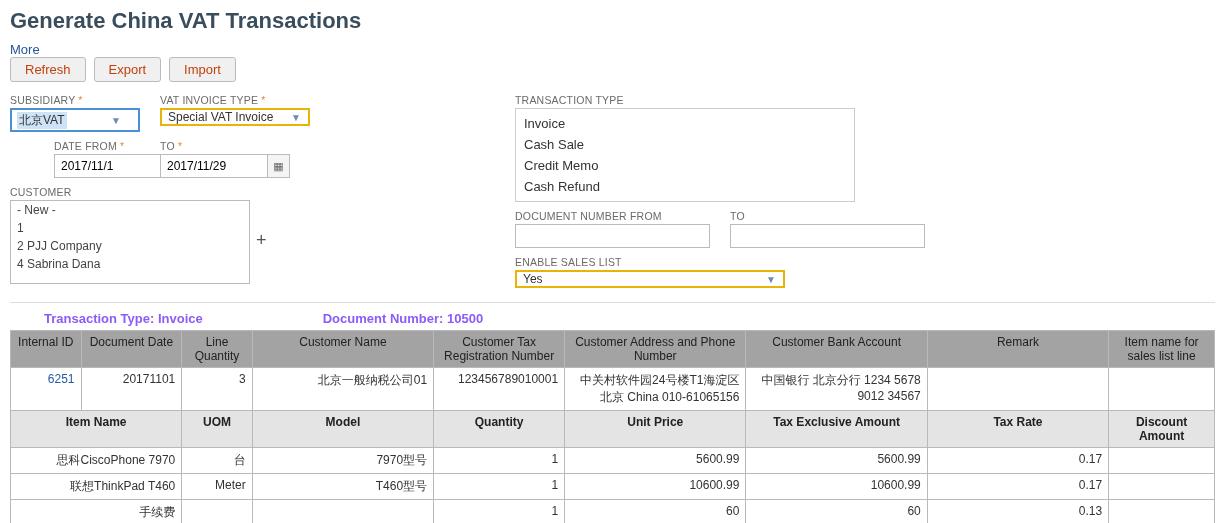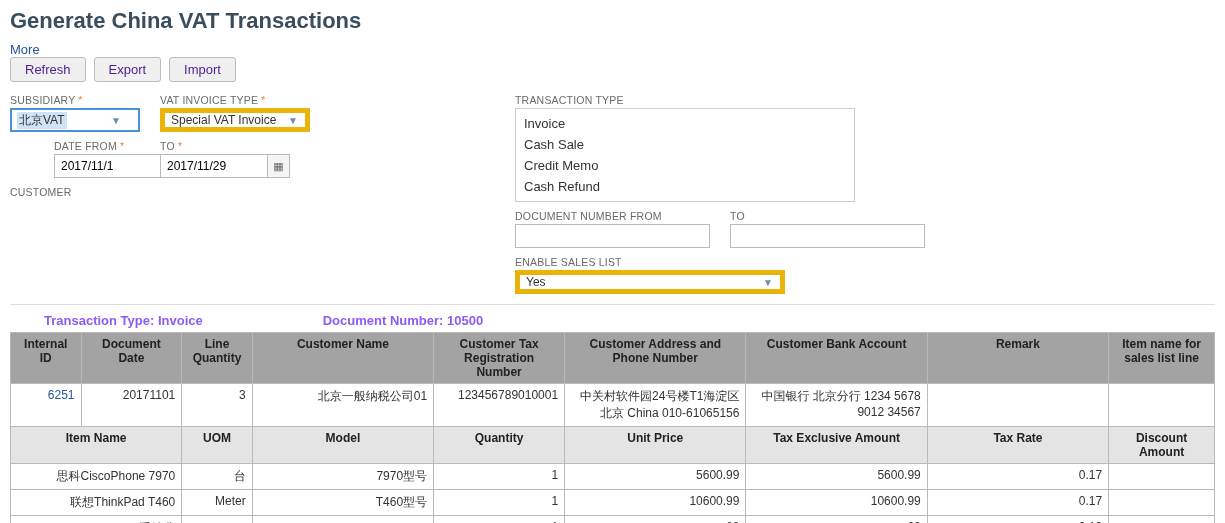--- a/index.html
+++ b/index.html
@@ -29,21 +29,21 @@
     font-size: 13px;
     cursor: pointer;
   }
   .btn-row { margin-bottom: 12px; display: flex; gap: 8px; }
   .btn {
     background: #f0f0f0;
     border: 1px solid #bbb;
     border-radius: 3px;
     padding: 4px 14px;
     font-size: 13px;
-    color: #4c1d95;
+    color: #c2410c;
     cursor: pointer;
   }
 
   .form-area {
     display: flex;
     gap: 0;
   }
   .form-col { }
   .col-left { width: 505px; }
   .col-right { flex: 1; }
@@ -55,23 +55,23 @@
     color: #6a6a6a;
     letter-spacing: 0.2px;
     margin-bottom: 2px;
     text-transform: uppercase;
   }
   .required::after { content: " *"; color: #e58c3b; }
 
   .combo {
     display: flex;
     align-items: center;
-    border: 5px solid #eab308;
+    border: 2px solid #eab308;
     background: #fff;
-    height: 24px;
+    height: 18px;
     padding: 0 4px 0 6px;
   }
   .combo.focus {
     border: 2px solid #4a90d9;
     height: 24px;
     padding: 0 14px 0 5px;
   }
   .combo .highlighted { background: #cfe3f7; padding:0 2px; }
   .caret {
     color: #6d8bb3;
@@ -146,21 +146,21 @@
   table.data th, table.data td {
     border: 1px solid #b9b9b9;
     padding: 4px 6px;
     vertical-align: top;
     word-wrap: break-word;
     text-align: right;
   }
   table.data th {
     background: #a3a3a3;
     color: #222;
-    font-weight: 700;
+    font-weight: 400;
     font-size: 12px;
     text-align: center;
   }
   table.data th.sub { background: #e4e4e4; font-weight: 700; }
   table.data td { font-size: 12px; background: #fff; }
   table.data td.num { text-align: right; }
   .link { color: #2558a0; cursor: pointer; }
 
   .hdr-w-id { width: 70px; }
   .hdr-w-date { width: 100px; }
@@ -221,20 +221,29 @@
         <div class="date-wrap">
           <input class="txt" style="width: 108px;" value="2017/11/29">
           <div class="cal-btn">▦</div>
         </div>
       </div>
     </div>
 
     <div class="field-row">
       <div class="field">
         <span class="field-label">CUSTOMER</span>
+        <div style="display:flex;">
+          <div class="listbox">
+            <div class="opt">- New -</div>
+            <div class="opt">1</div>
+            <div class="opt">2 PJJ Company</div>
+            <div class="opt">4 Sabrina Dana</div>
+          </div>
+          <span class="plus-icon">+</span>
+        </div>
       </div>
     </div>
   </div>
 
   <div class="form-col col-right">
     <div class="field" style="margin-bottom:8px;">
       <span class="field-label">TRANSACTION TYPE</span>
       <div class="tx-type-box">
         <div class="tx-opt">Invoice</div>
         <div class="tx-opt">Cash Sale</div>

